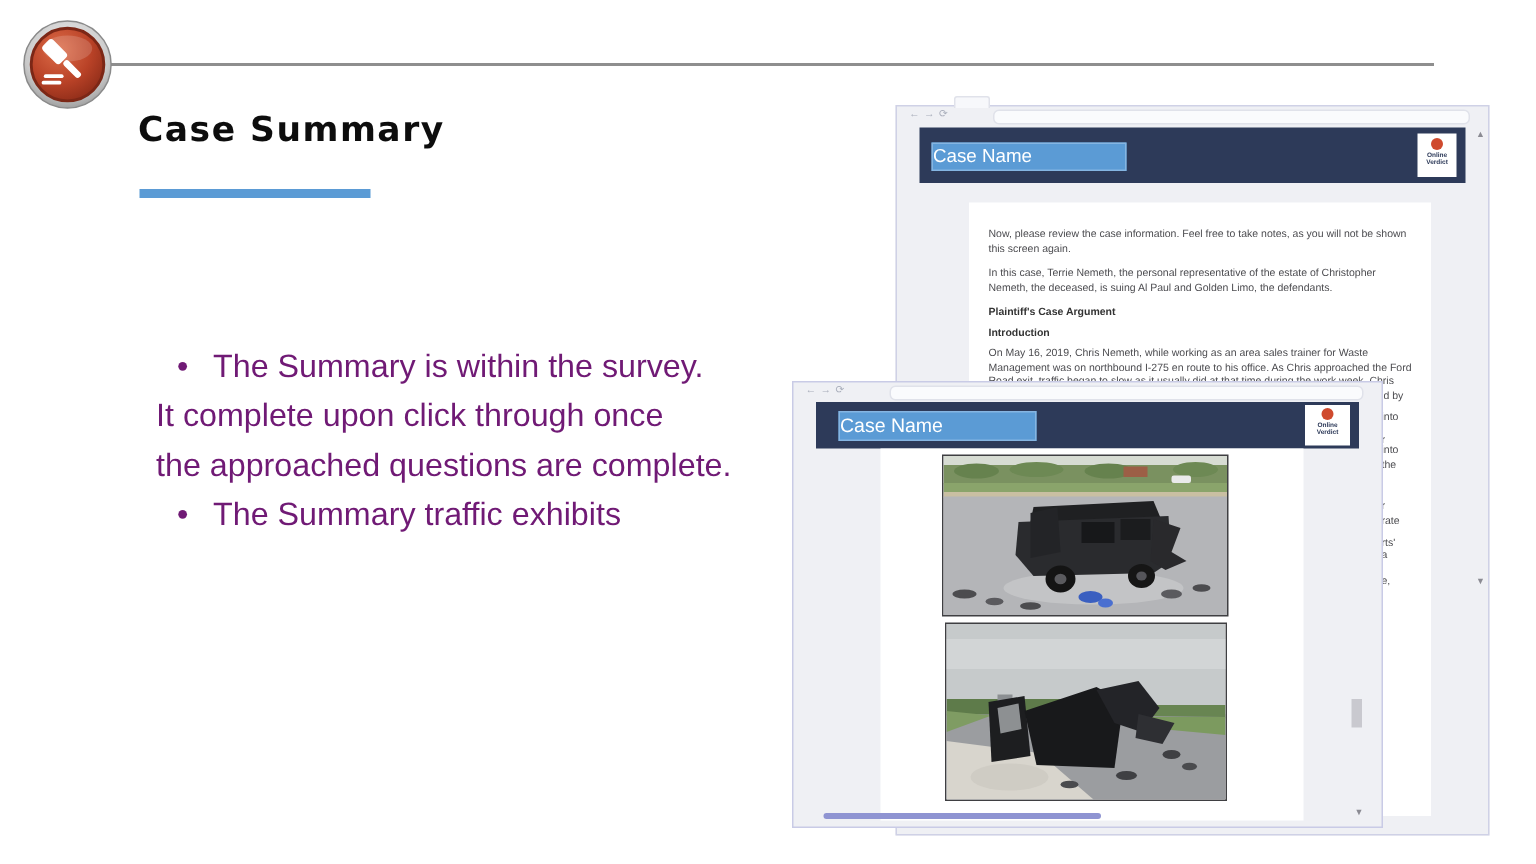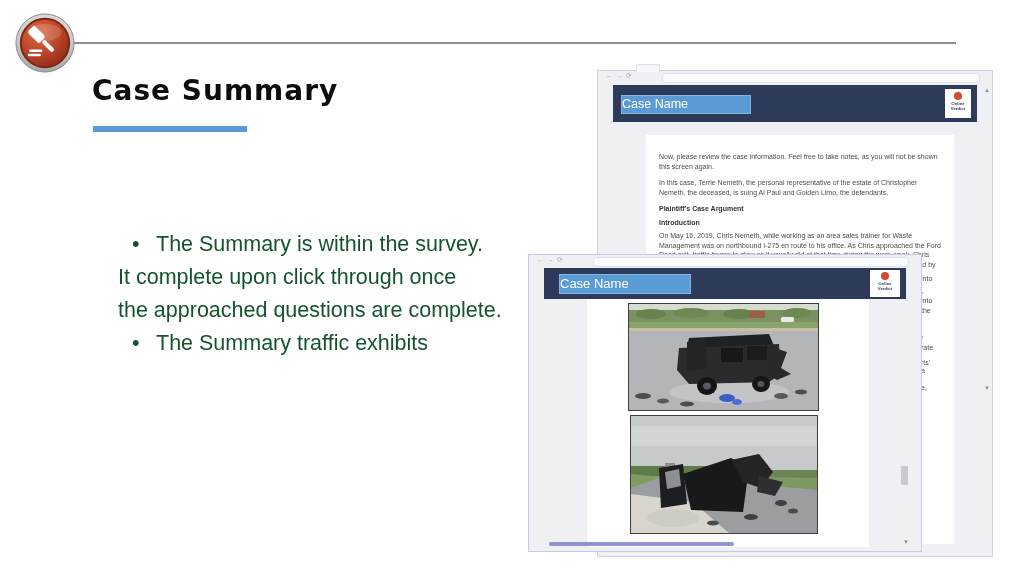--- a/index.html
+++ b/index.html
@@ -4,26 +4,26 @@
 <style>
   html,body{margin:0;padding:0;background:#ffffff;}
   .slide{position:relative;width:1024px;height:576px;background:#ffffff;overflow:hidden;
          font-family:"Liberation Sans",sans-serif;}
 
   
   .top-line{position:absolute;left:74px;top:42px;width:882px;height:2px;background:#8e8e8e;}
   .gavel-badge{position:absolute;left:14px;top:12px;width:62px;height:62px;}
 
   .title{position:absolute;left:92px;top:74px;font-family:"DejaVu Sans",sans-serif;
-         font-weight:bold;font-size:28px;color:#0d0d0d;letter-spacing:1px;}
+         font-weight:bold;font-size:23px;color:#0d0d0d;letter-spacing:1px;}
   .title-underline{position:absolute;left:93px;top:126px;width:154px;height:6px;background:#5b9bd5;}
 
   
-  .bullets{position:absolute;left:118px;top:228px;width:440px;font-size:21.5px;
-           line-height:33px;color:#14532d;}
+  .bullets{position:absolute;left:104px;top:228px;width:440px;font-size:21.5px;
+           line-height:33px;color:#701a75;}
   .bline{white-space:nowrap;}
   .bdot{display:inline-block;width:24px;margin-left:14px;}
 
   
   .win{position:absolute;background:#eff0f4;border:1px solid #cfd1e6;}
   .chrome{position:absolute;left:0;top:0;right:0;height:13px;}
   .nav-icons{position:absolute;left:8px;top:1px;font-size:7px;color:#a9aebb;letter-spacing:3px;}
   .addr{position:absolute;left:64px;right:12px;top:2px;height:8px;background:#fafbfd;
         border:1px solid #e0e2ea;border-radius:4px;}
   .navy{position:absolute;background:#2d3a59;}

